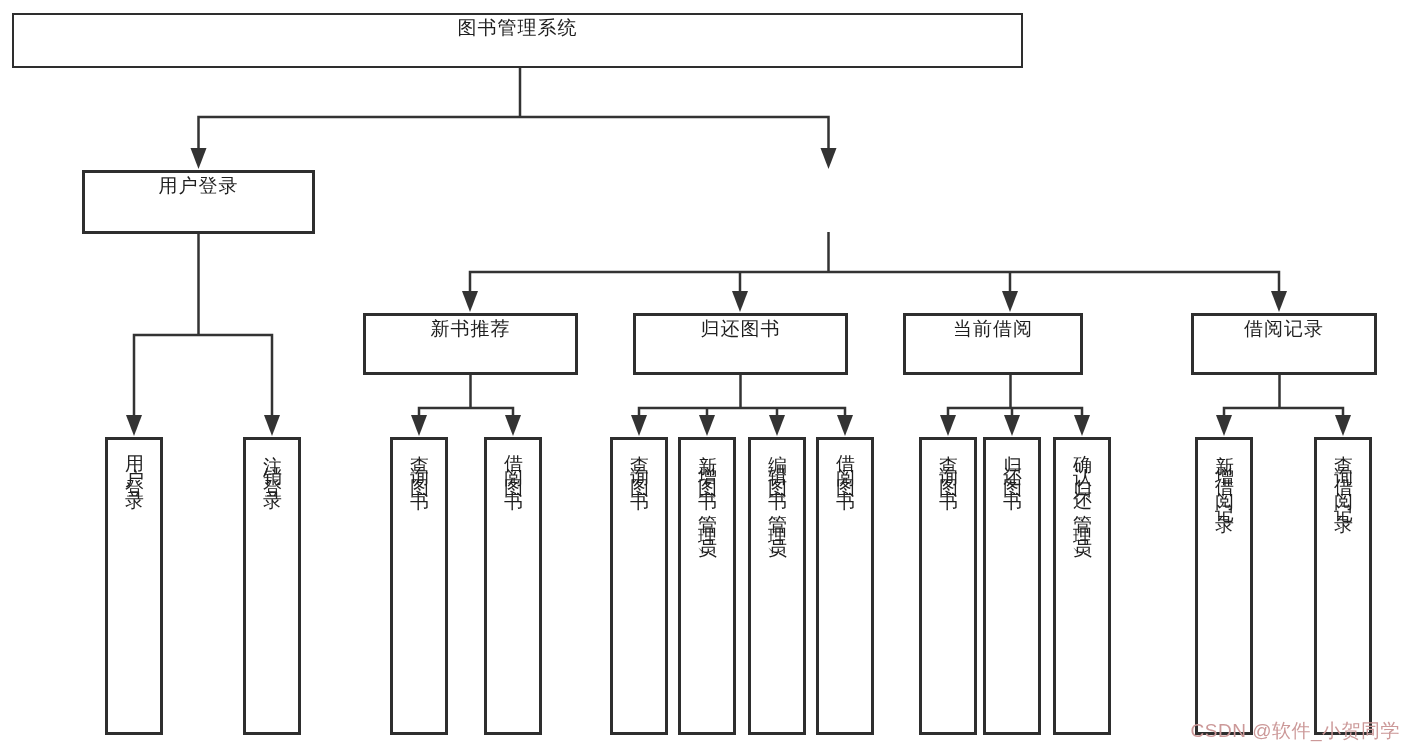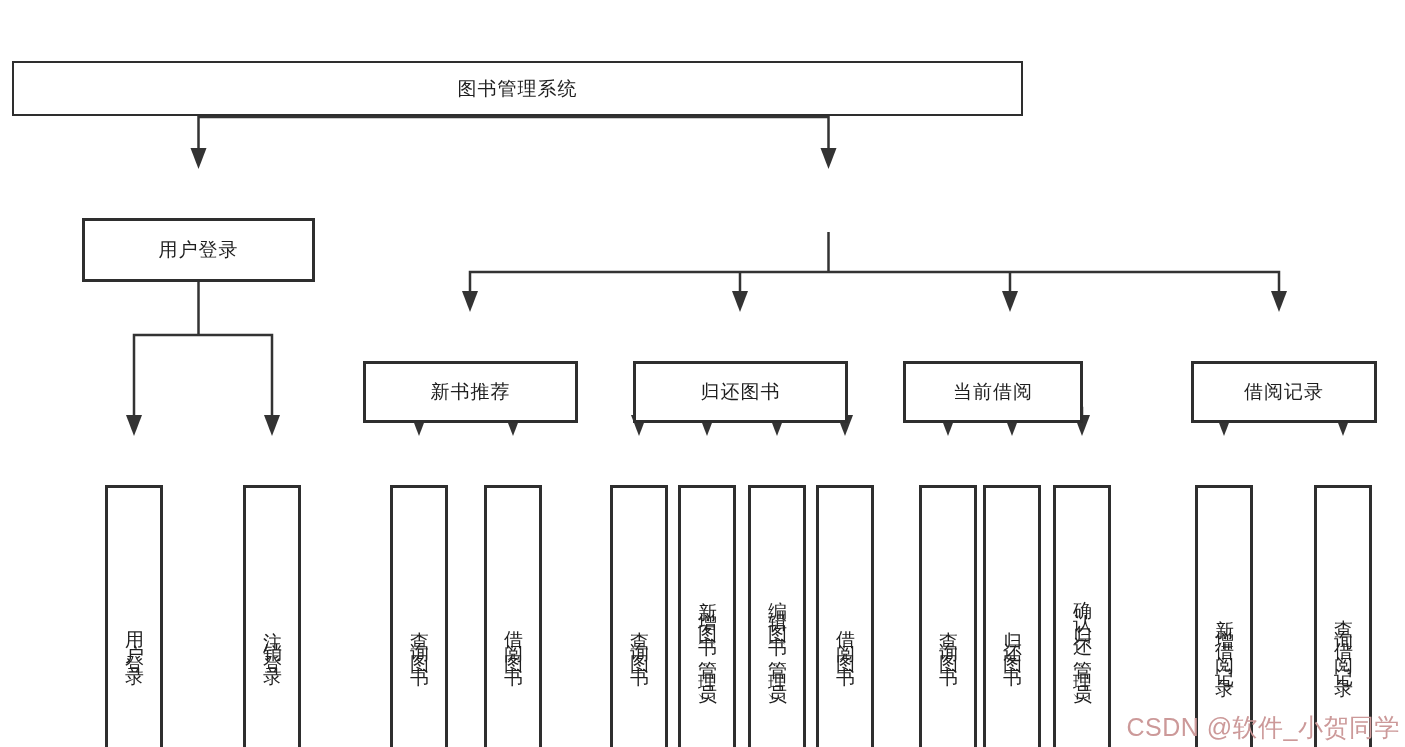--- a/index.html
+++ b/index.html
@@ -25,41 +25,40 @@
   svg.connectors polygon {
     fill: #333333;
     stroke: none;
   }
   .box {
     position: absolute;
     box-sizing: border-box;
     background: #ffffff;
     border: 3px solid #2e2e2e;
     display: flex;
-    align-items: center;
+    align-items: flex-start;
     justify-content: center;
     color: #1f1f1f;
     font-size: 19px;
     font-weight: 500;
     z-index: 2;
     letter-spacing: 1px;
-    margin-top: 48px;
   }
   .box.root { border-width: 2px; }
   .box.leaf span {
     writing-mode: vertical-rl;
     line-height: 1.1;
     letter-spacing: 12px;
     margin-bottom: -12px;
   }
   .watermark {
     position: absolute;
     right: 5px;
     bottom: 3px;
-    font-size: 25px;
+    font-size: 19px;
     color: #cc9999;
     z-index: 3;
     letter-spacing: 0.5px;
     white-space: nowrap;
   }
 </style>
 </head>
 <body>
 
 <div class="canvas">

